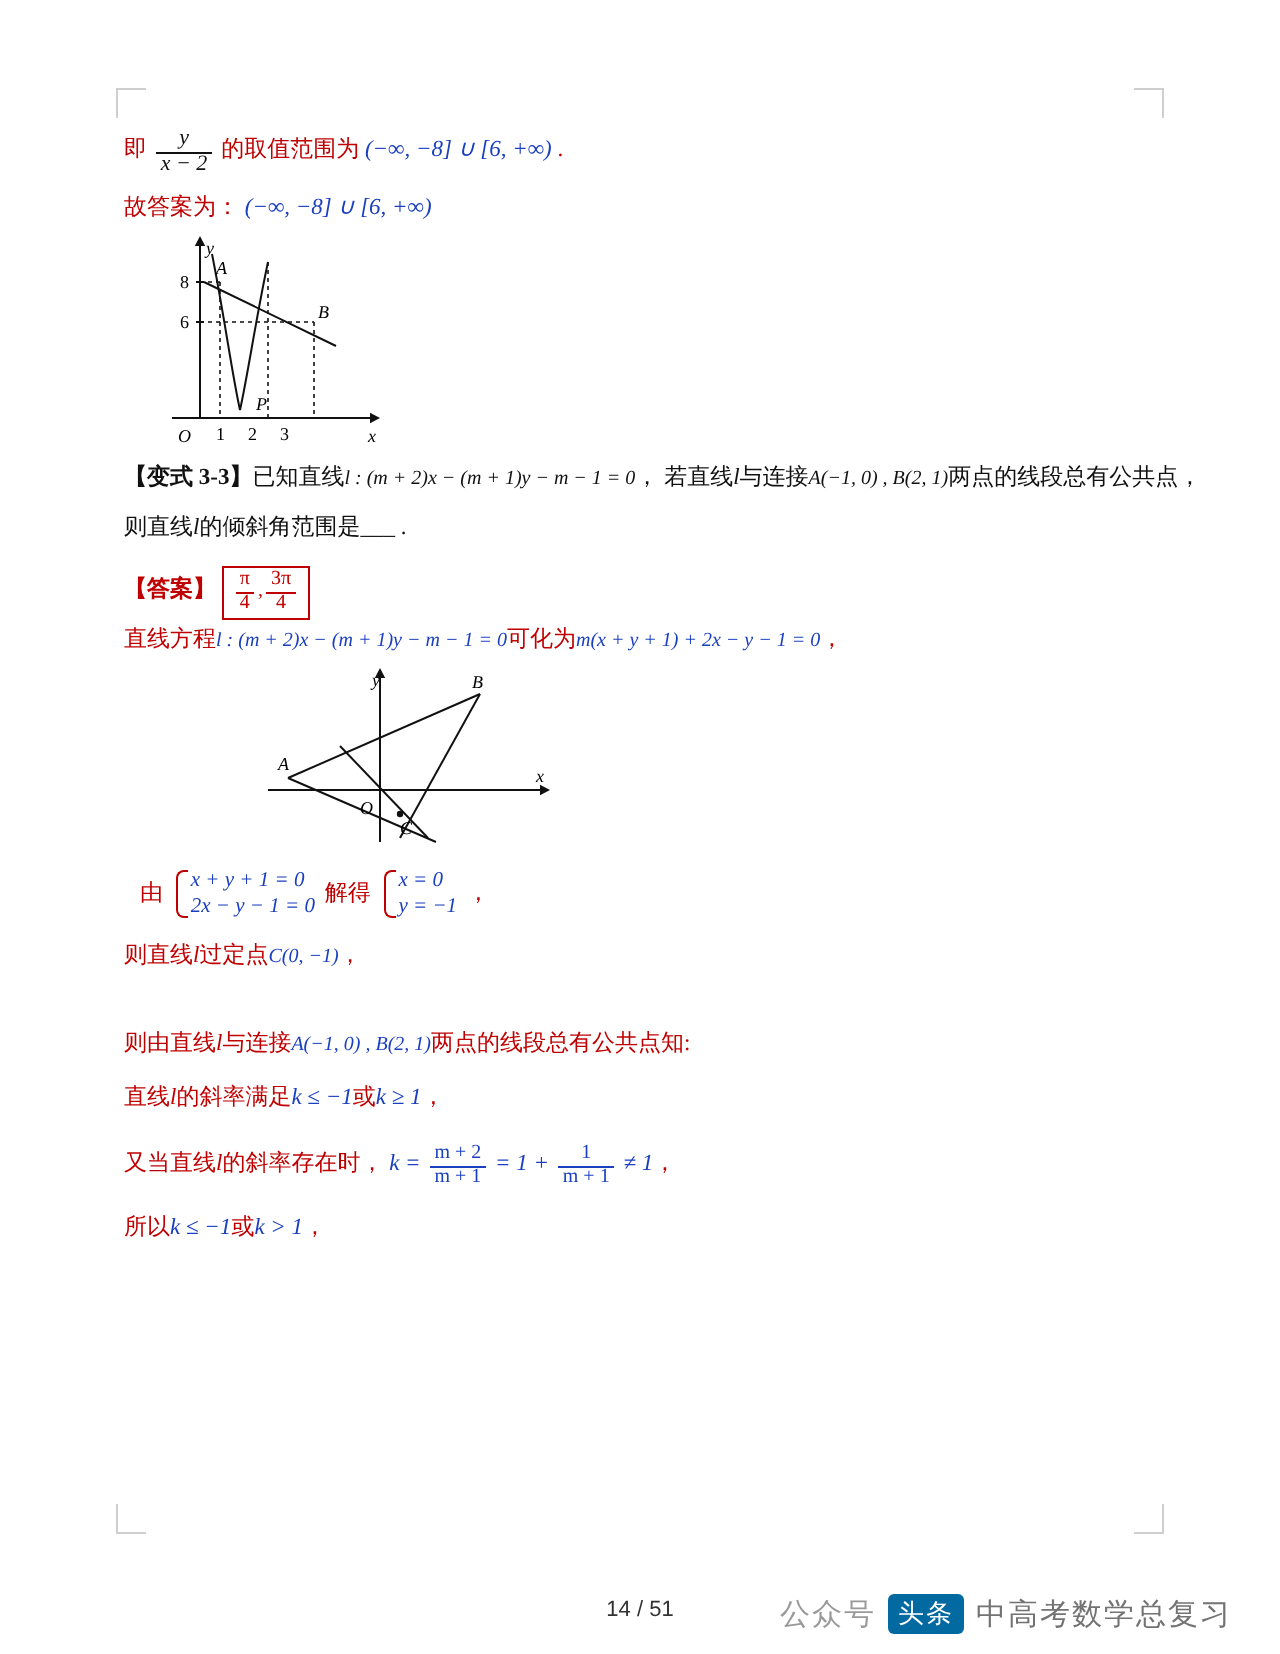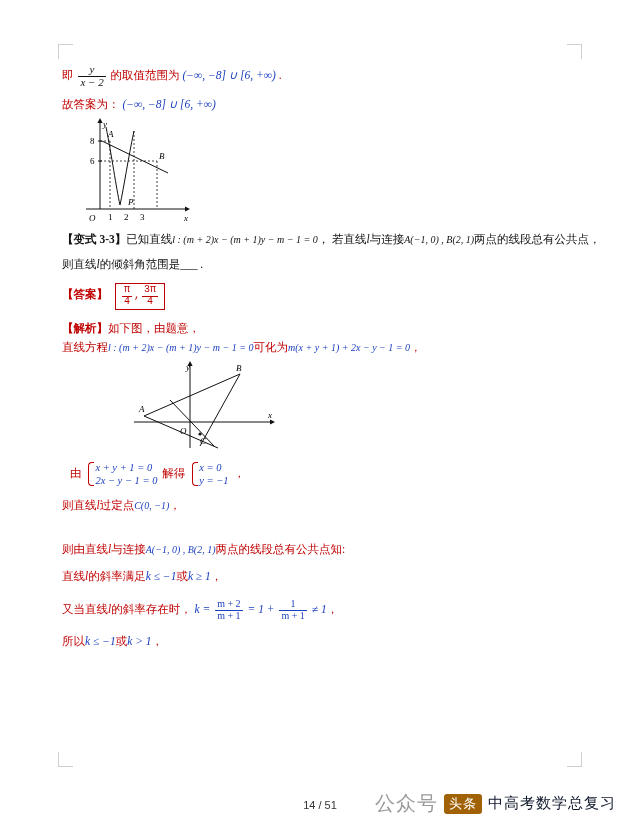--- a/index.html
+++ b/index.html
@@ -116,35 +116,35 @@
   .wm {
     position: absolute;
     right: 24px;
     bottom: 10px;
     display: flex;
     align-items: center;
     gap: 6px;
     font-family: "Liberation Sans", sans-serif;
   }
   .wm .gz {
-    font-size: 20px;
+    font-size: 15px;
     color: #9a9a9a;
     letter-spacing: 1px;
   }
   .wm .tt {
-    background: #a16207;
+    background: #0369a1;
     color: #fff;
     font-size: 13px;
     padding: 1px 5px;
     border-radius: 3px;
     letter-spacing: 1px;
   }
   .wm .nm {
     font-size: 15px;
-    color: #0f172a;
+    color: #737373;
     letter-spacing: 1px;
   }
 </style>
 </head>
 <body>
 
 <div class="page">
 
   <div class="corner tl"></div>
   <div class="corner tr"></div>
@@ -206,36 +206,33 @@
     </div>
 
     <div class="line" style="margin-top:4px;text-align:right;">
       <span class="bold">【变式 3-3】</span><span>已知直线</span><span class="mathi small">l : (m + 2)x − (m + 1)y − m − 1 = 0</span><span>，  若直线</span><span class="mathi">l</span><span>与连接</span><span class="mathi small">A(−1, 0) , B(2, 1)</span><span>两点的线段总有公共点，</span>
     </div>
 
     <div class="line" style="margin-top:8px;">
       <span>则直线</span><span class="mathi">l</span><span>的倾斜角范围是___ .</span>
     </div>
 
-    <div class="line" style="margin-top:10px;font-family:Liberation Mono, monospace;">
+    <div class="line" style="margin-top:10px;">
       <span class="red bold">【答案】</span>
       <span class="boxed red">
         <span class="frac">
           <span class="num">π</span>
           <span class="den">4</span>
         </span><span style="font-size:10px;">,</span><span class="frac">
           <span class="num">3π</span>
           <span class="den">4</span>
         </span>
       </span>
     </div>
 
-    <div class="line" style="margin-top:10px;">
-      <span class="red bold">【解析】</span><span class="red">如下图，由题意，</span>
-    </div>
 
     <div class="line" style="">
       <span class="red">直线方程</span><span class="blue mathi small">l : (m + 2)x − (m + 1)y − m − 1 = 0</span><span class="red">可化为</span><span class="blue mathi small">m(x + y + 1) + 2x − y − 1 = 0</span><span class="red">，</span>
     </div>
 
     <div class="fig2">
       <svg width="230" height="95" viewBox="0 0 230 95">
 
         <line x1="68" y1="4" x2="68" y2="88" stroke="#111" stroke-width="1"></line>
         <polygon points="68,1 65.4,6 70.6,6" fill="#111"></polygon>

